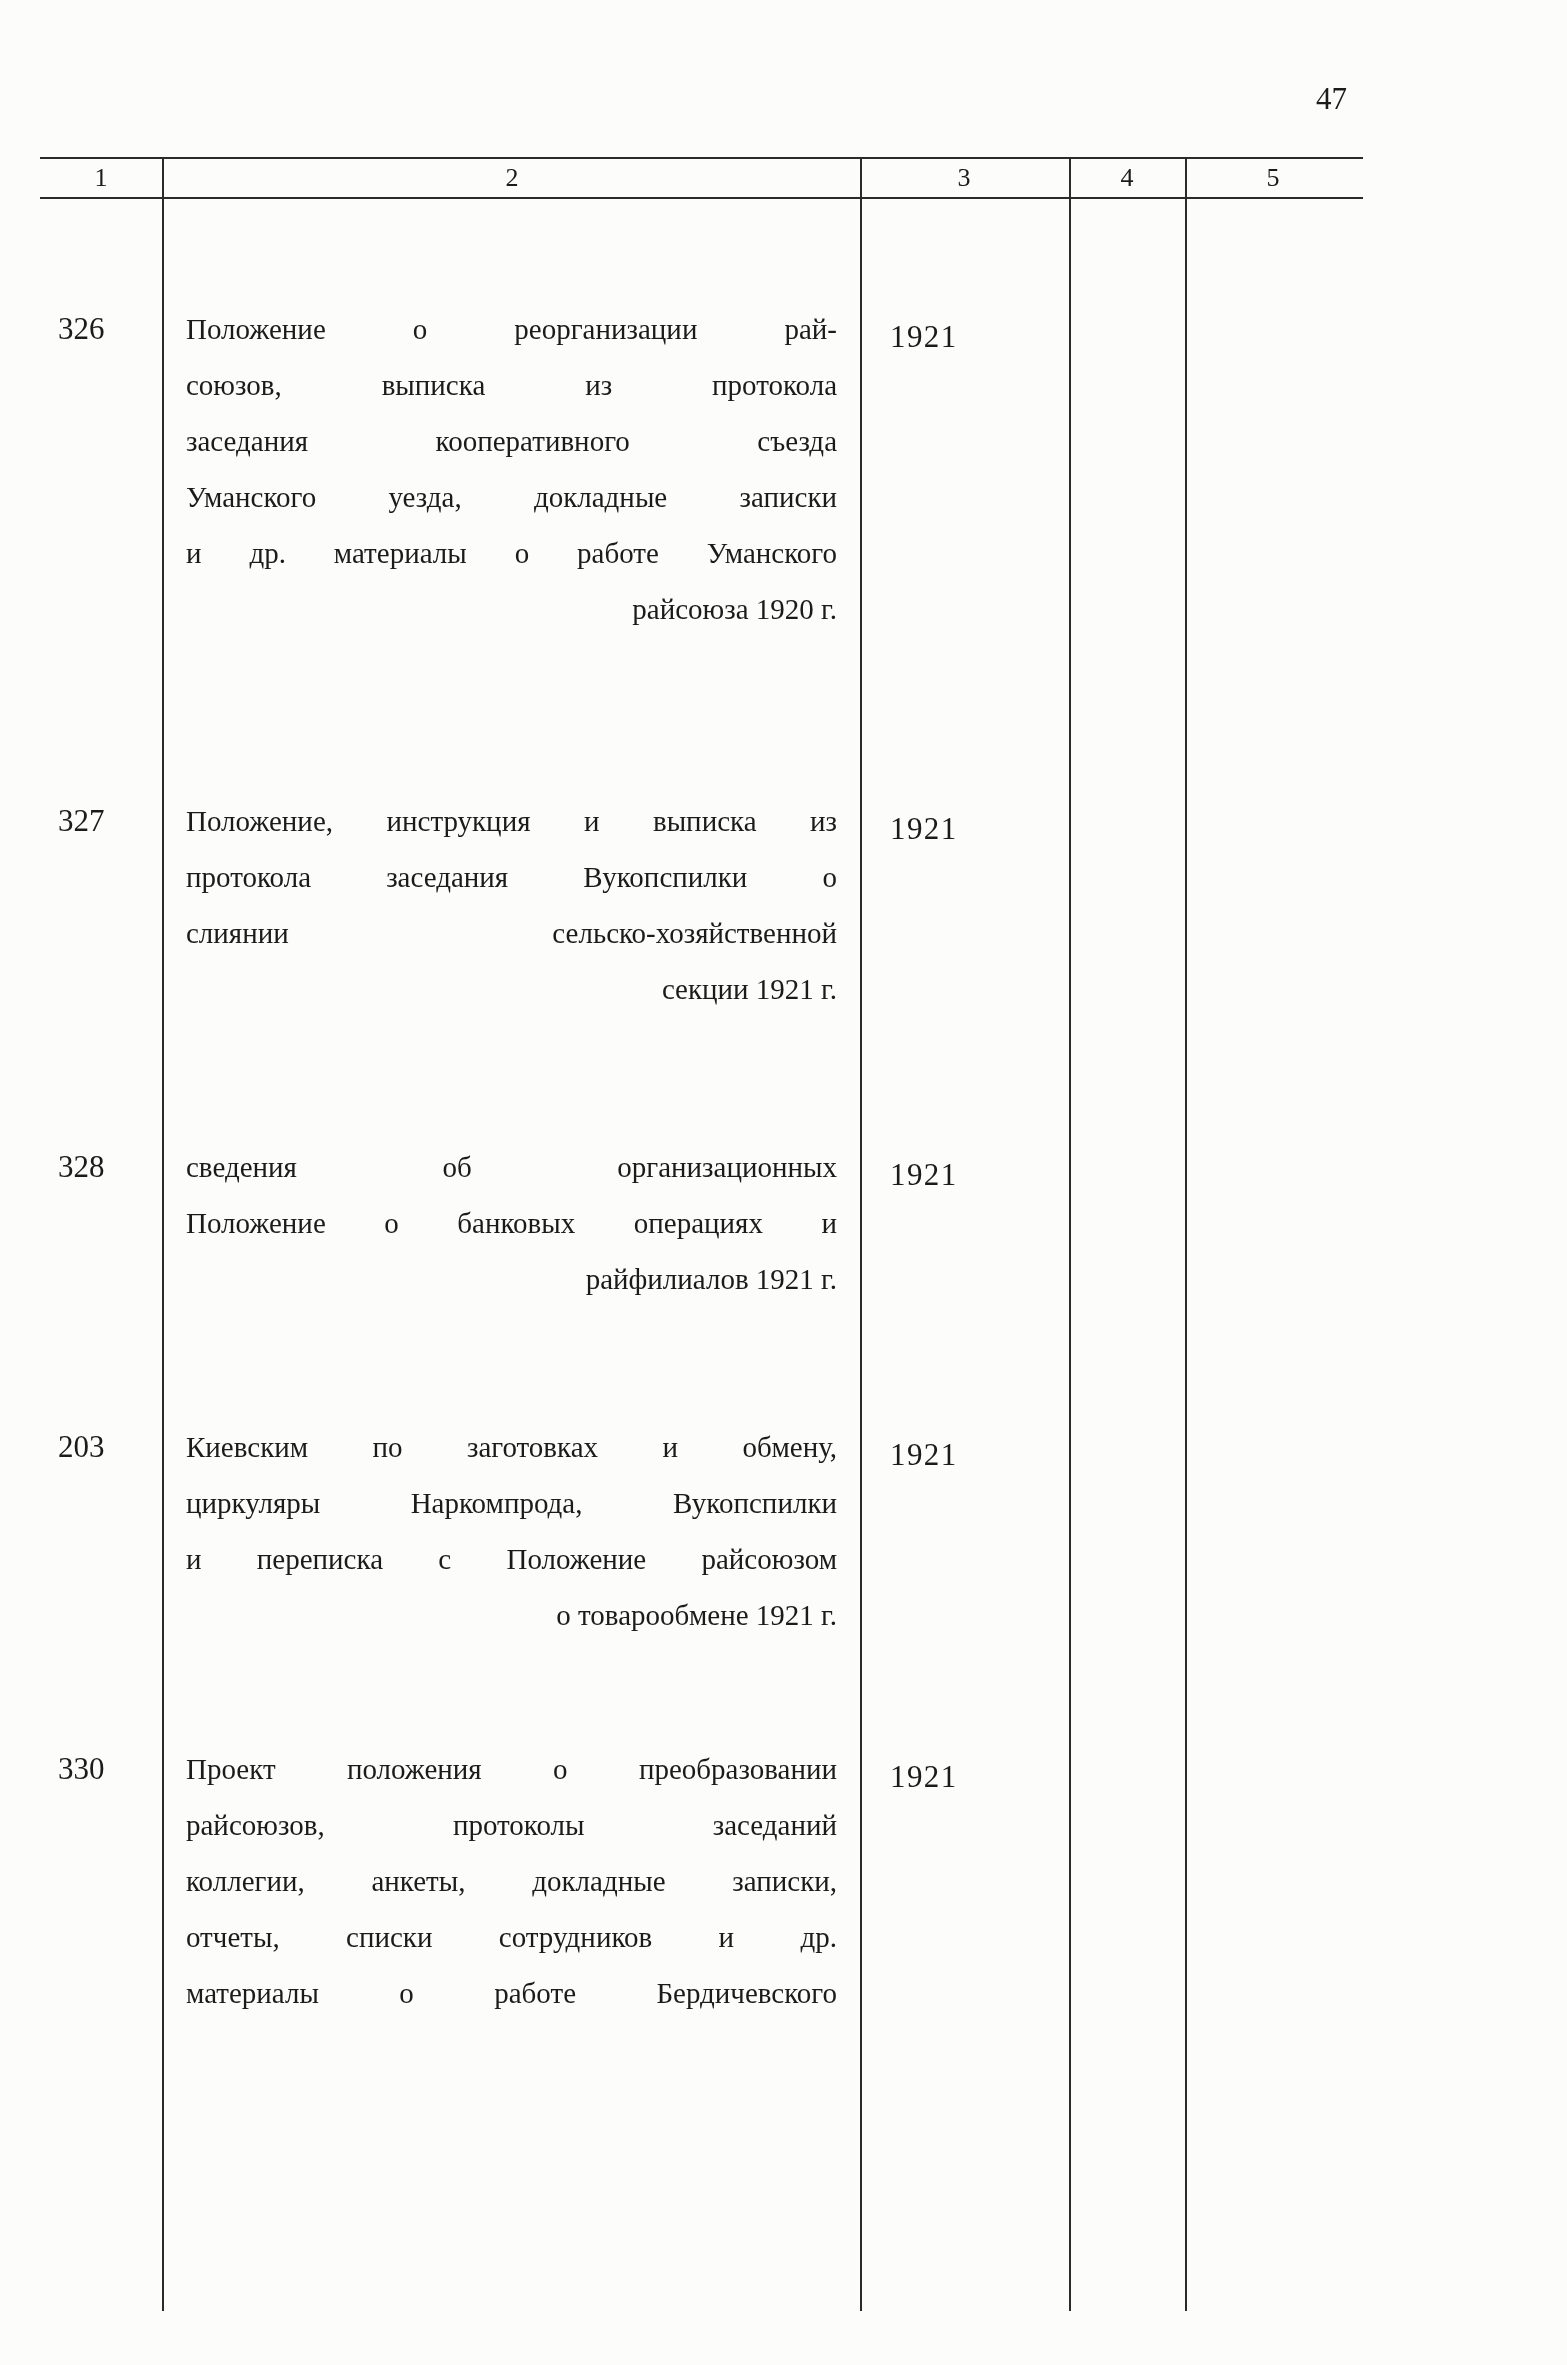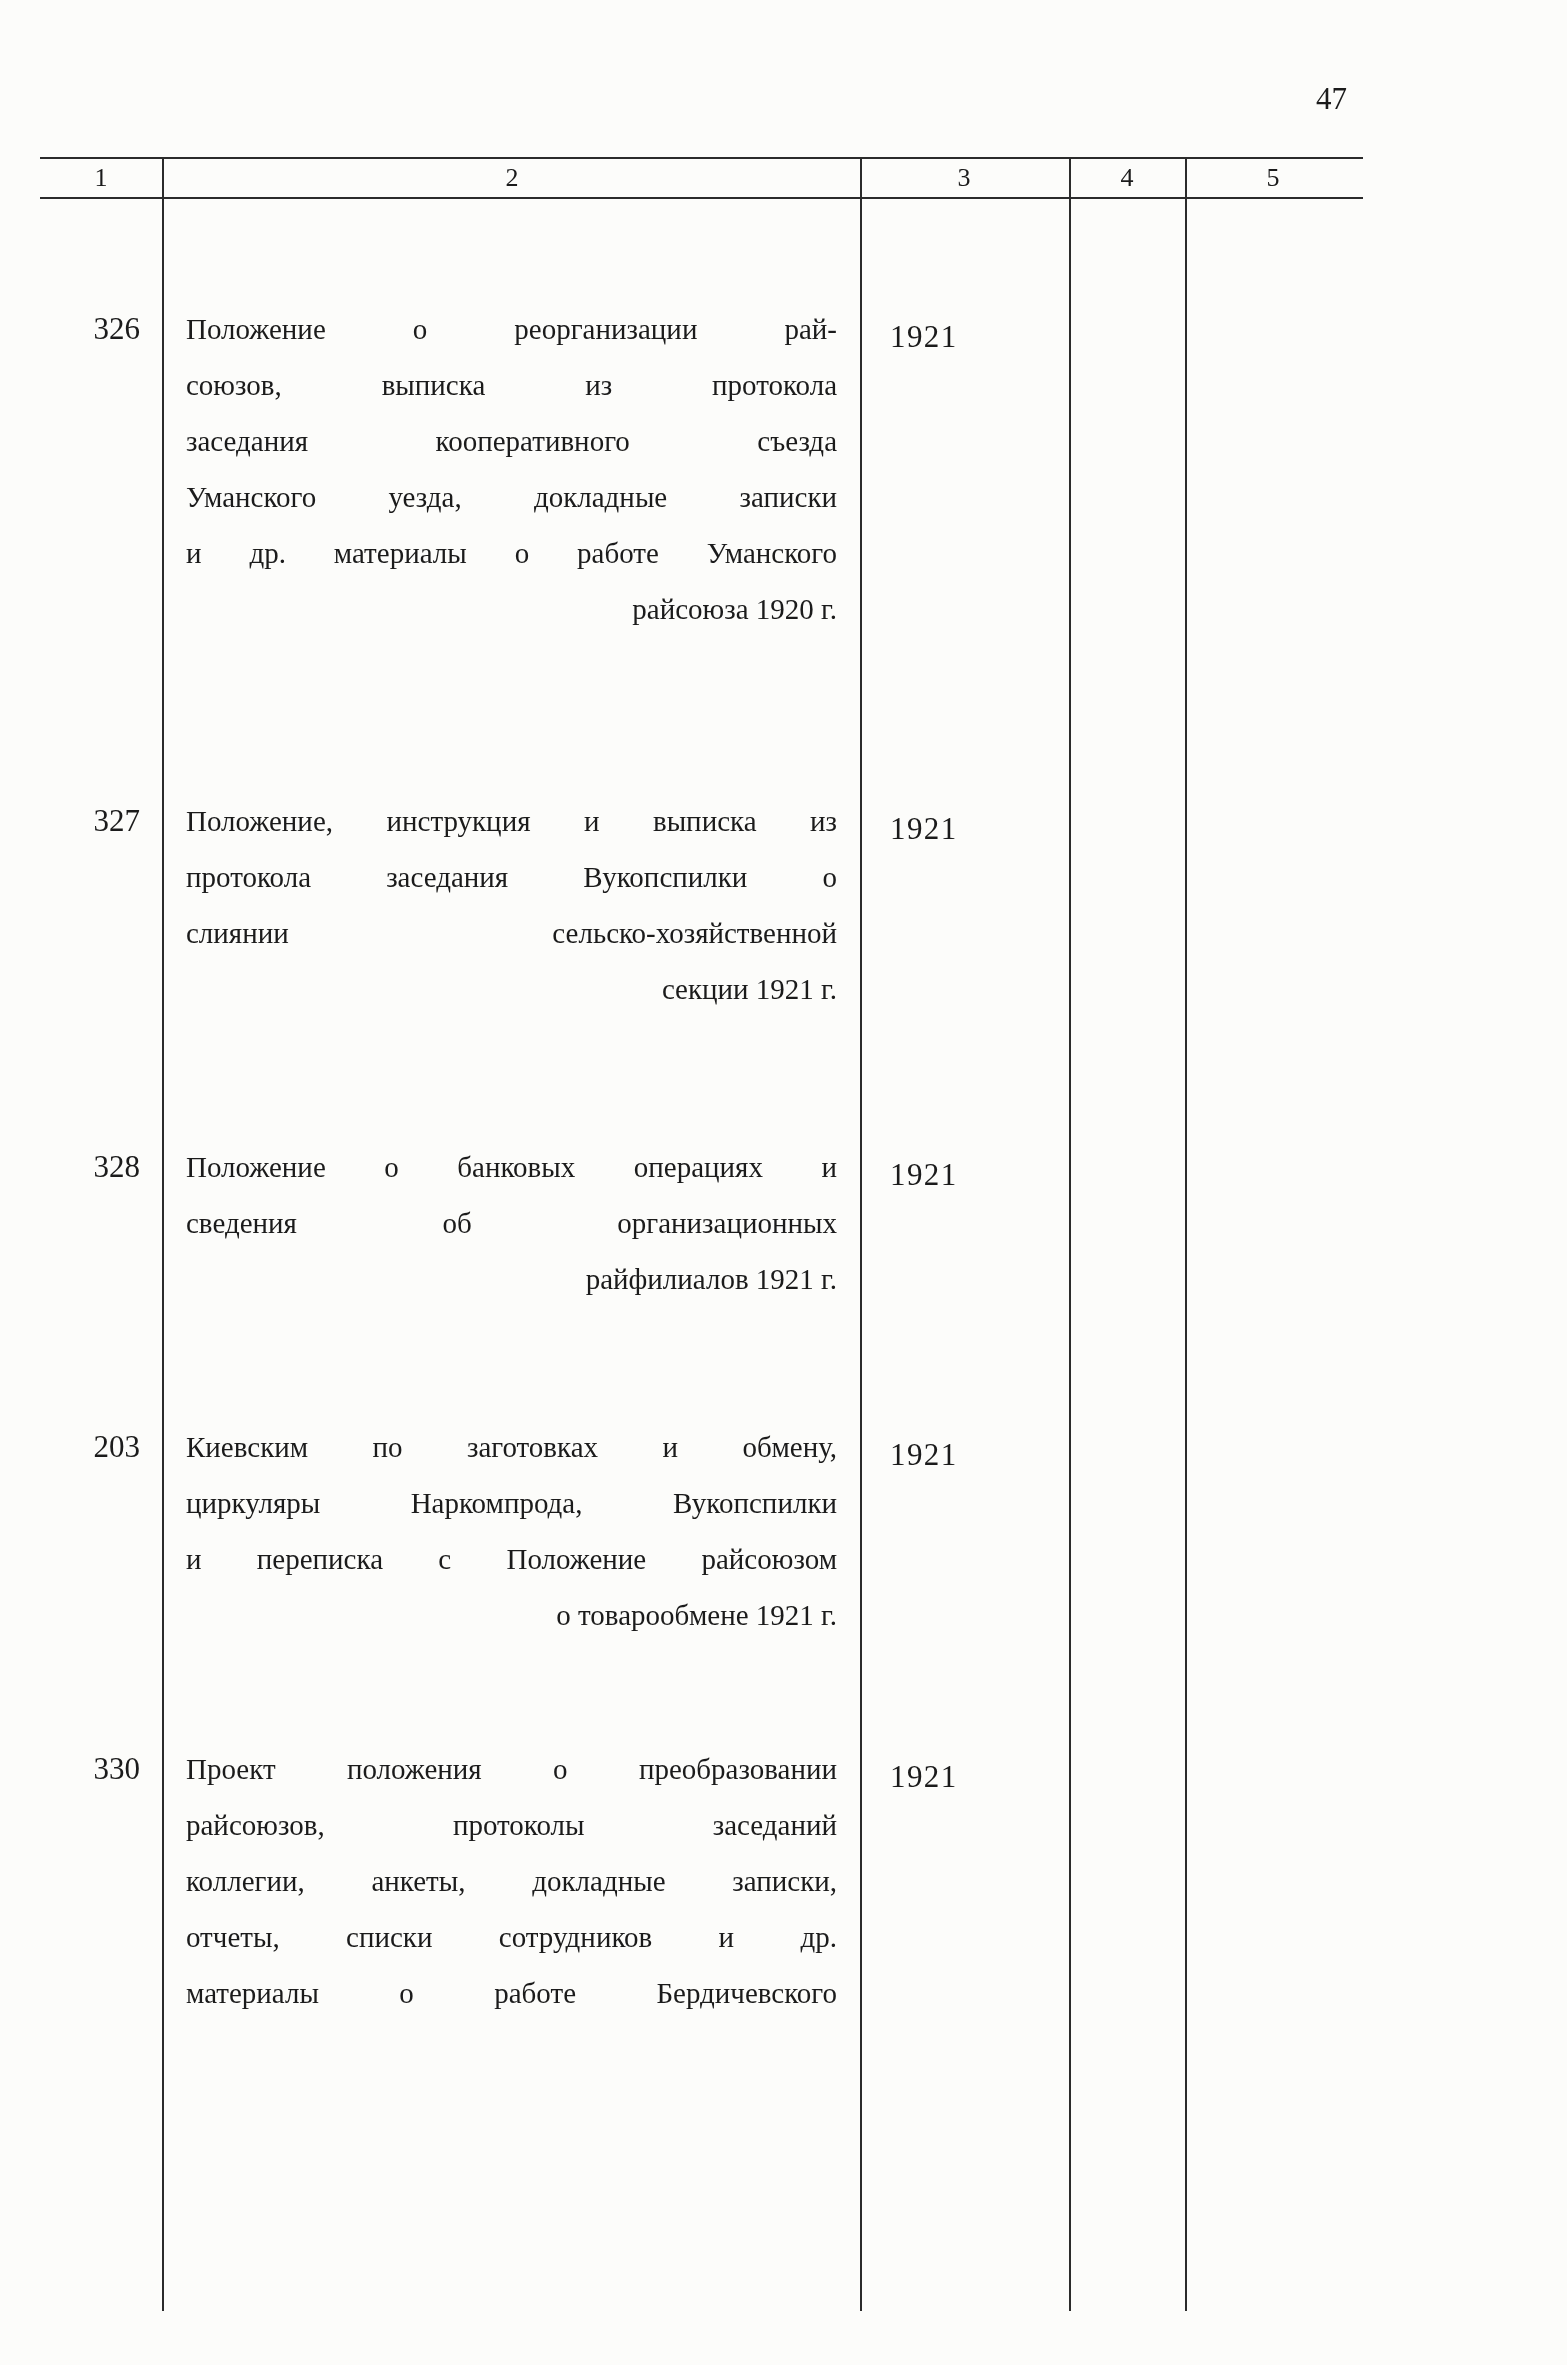--- a/index.html
+++ b/index.html
@@ -61,21 +61,21 @@
   .row {
     position: absolute;
     left: 0;
     width: 1567px;
   }
   .cell-no {
     position: absolute;
     left: 58px;
     top: 0;
     width: 82px;
-    text-align: right;
+    text-align: left;
     font-size: 31px;
     line-height: 56px;
   }
   .cell-desc {
     position: absolute;
     left: 186px;
     top: 0;
     width: 651px;
     font-size: 29px;
     line-height: 56px;
@@ -143,22 +143,22 @@
       <div class="ln just">протокола заседания Вукопспилки о</div>
       <div class="ln just">слиянии сельско-хозяйственной</div>
       <div class="ln">секции 1921 г.</div>
     </div>
     <div class="cell-year">1921</div>
   </div>
 
   <div class="row r328">
     <div class="cell-no">328</div>
     <div class="cell-desc">
+      <div class="ln just">сведения об организационных</div>
       <div class="ln just">Положение о банковых операциях и</div>
-      <div class="ln just">сведения об организационных</div>
       <div class="ln">райфилиалов 1921 г.</div>
     </div>
     <div class="cell-year">1921</div>
   </div>
 
   <div class="row r329">
     <div class="cell-no">203</div>
     <div class="cell-desc">
       <div class="ln just">Киевским по заготовках и обмену,</div>
       <div class="ln just">циркуляры Наркомпрода, Вукопспилки</div>

